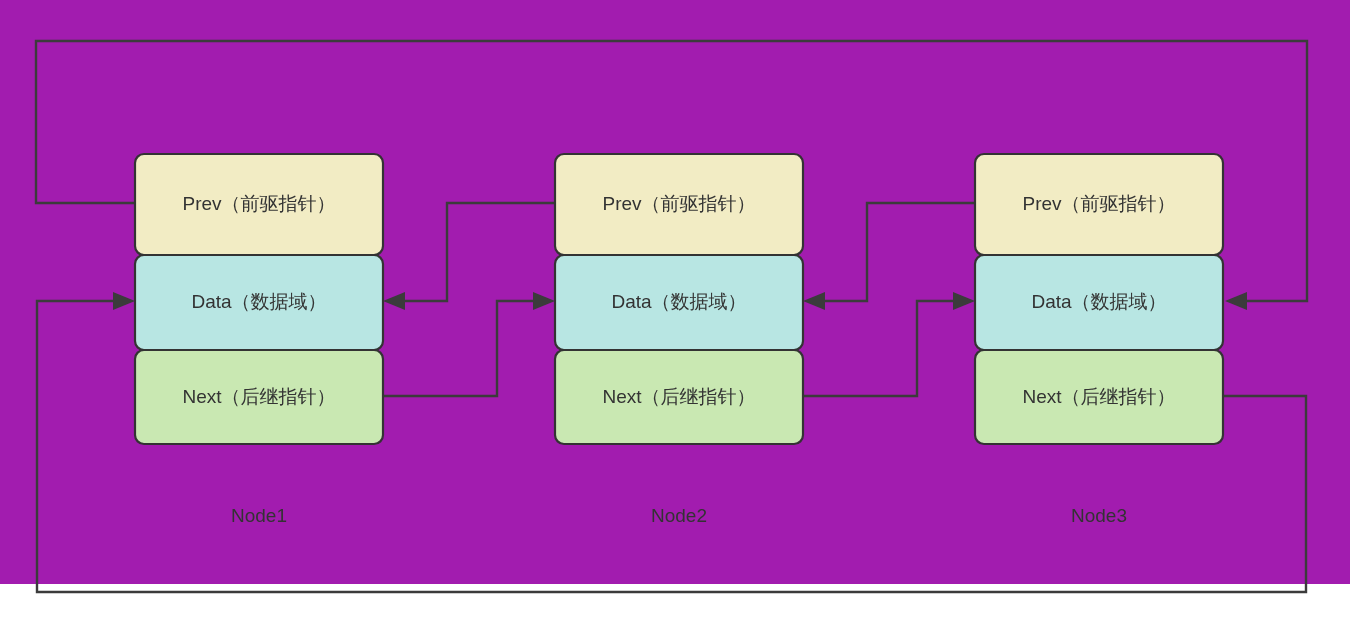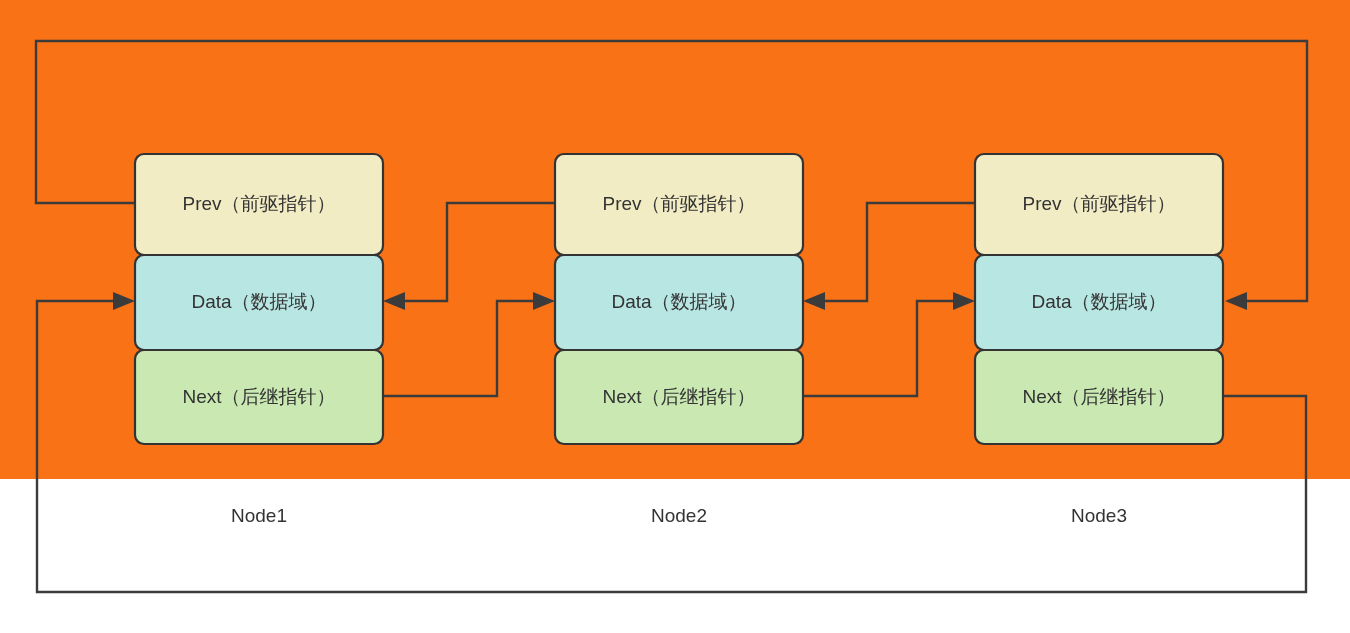--- a/index.html
+++ b/index.html
@@ -9,22 +9,22 @@
   }
   body {
     width: 1350px;
     height: 633px;
     font-family: "Liberation Sans", "DejaVu Sans", sans-serif;
     overflow: hidden;
   }
   #diagram-root {
     position: relative;
     width: 1350px;
-    height: 479px;
-    background: #f97316;
+    height: 584px;
+    background: #a21caf;
   }
   svg#diagram-svg {
     display: block;
     width: 1350px;
     height: 633px;
   }
   .node-cell-rect {
     stroke: #333333;
     stroke-width: 2.2;
   }

